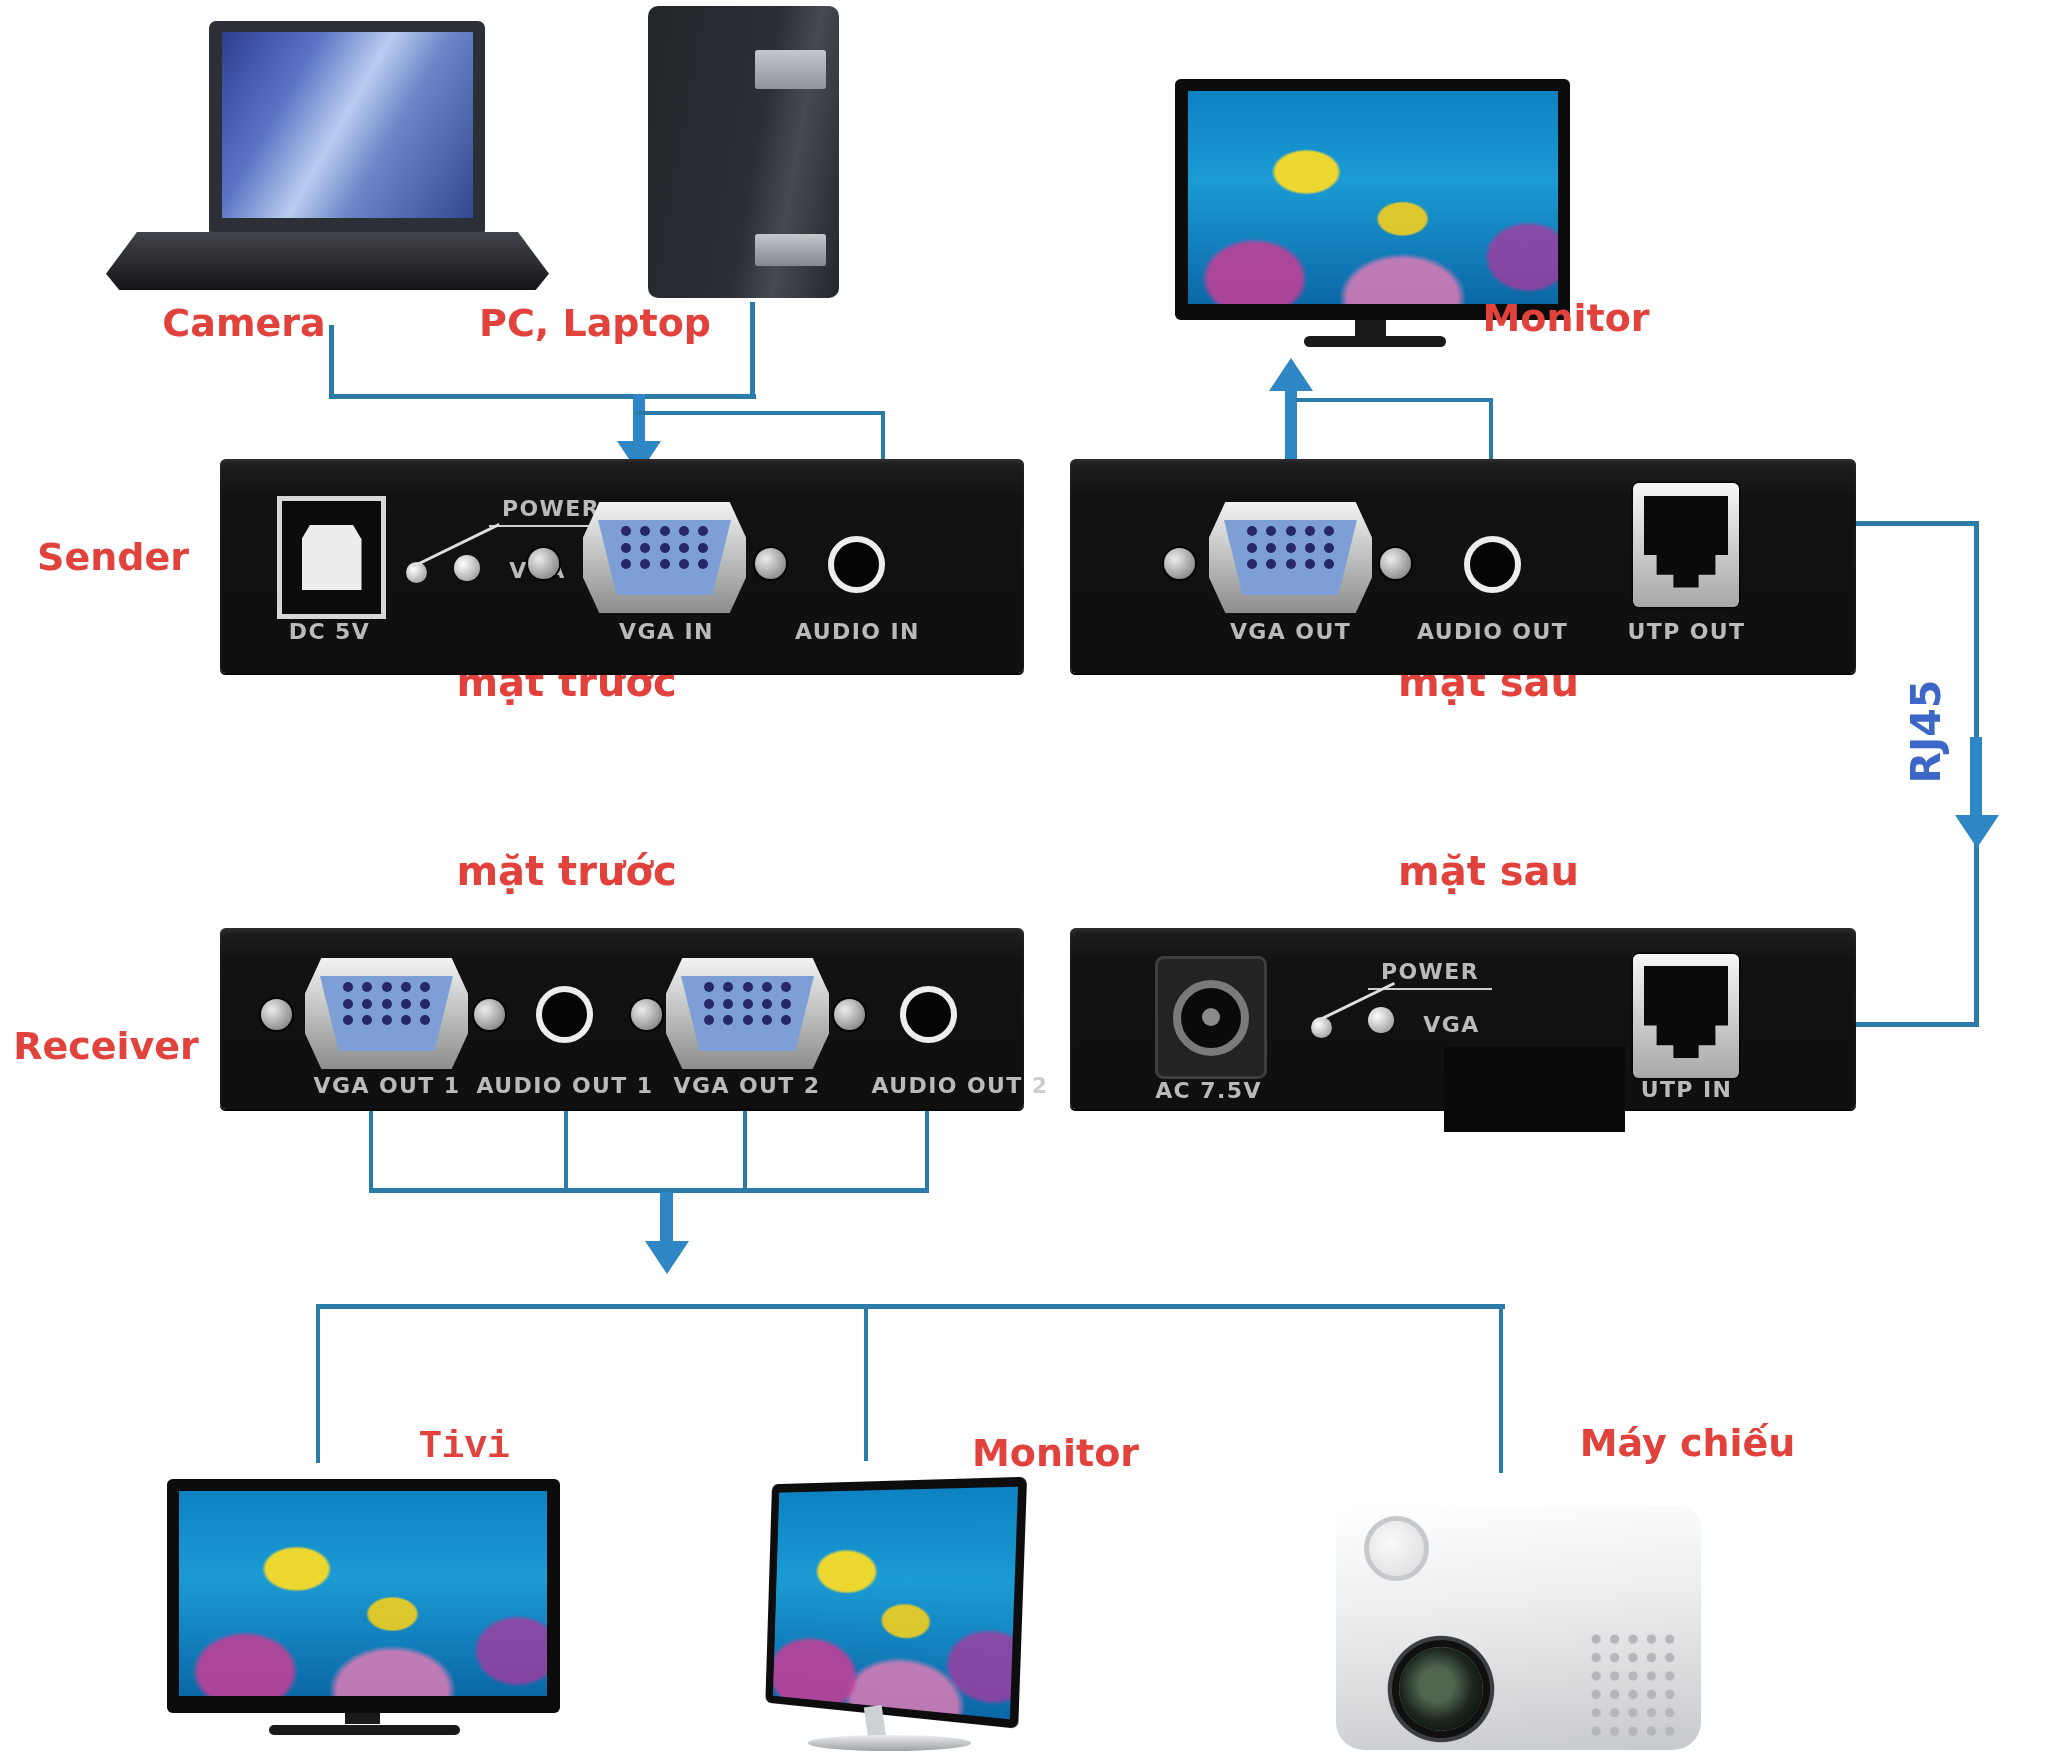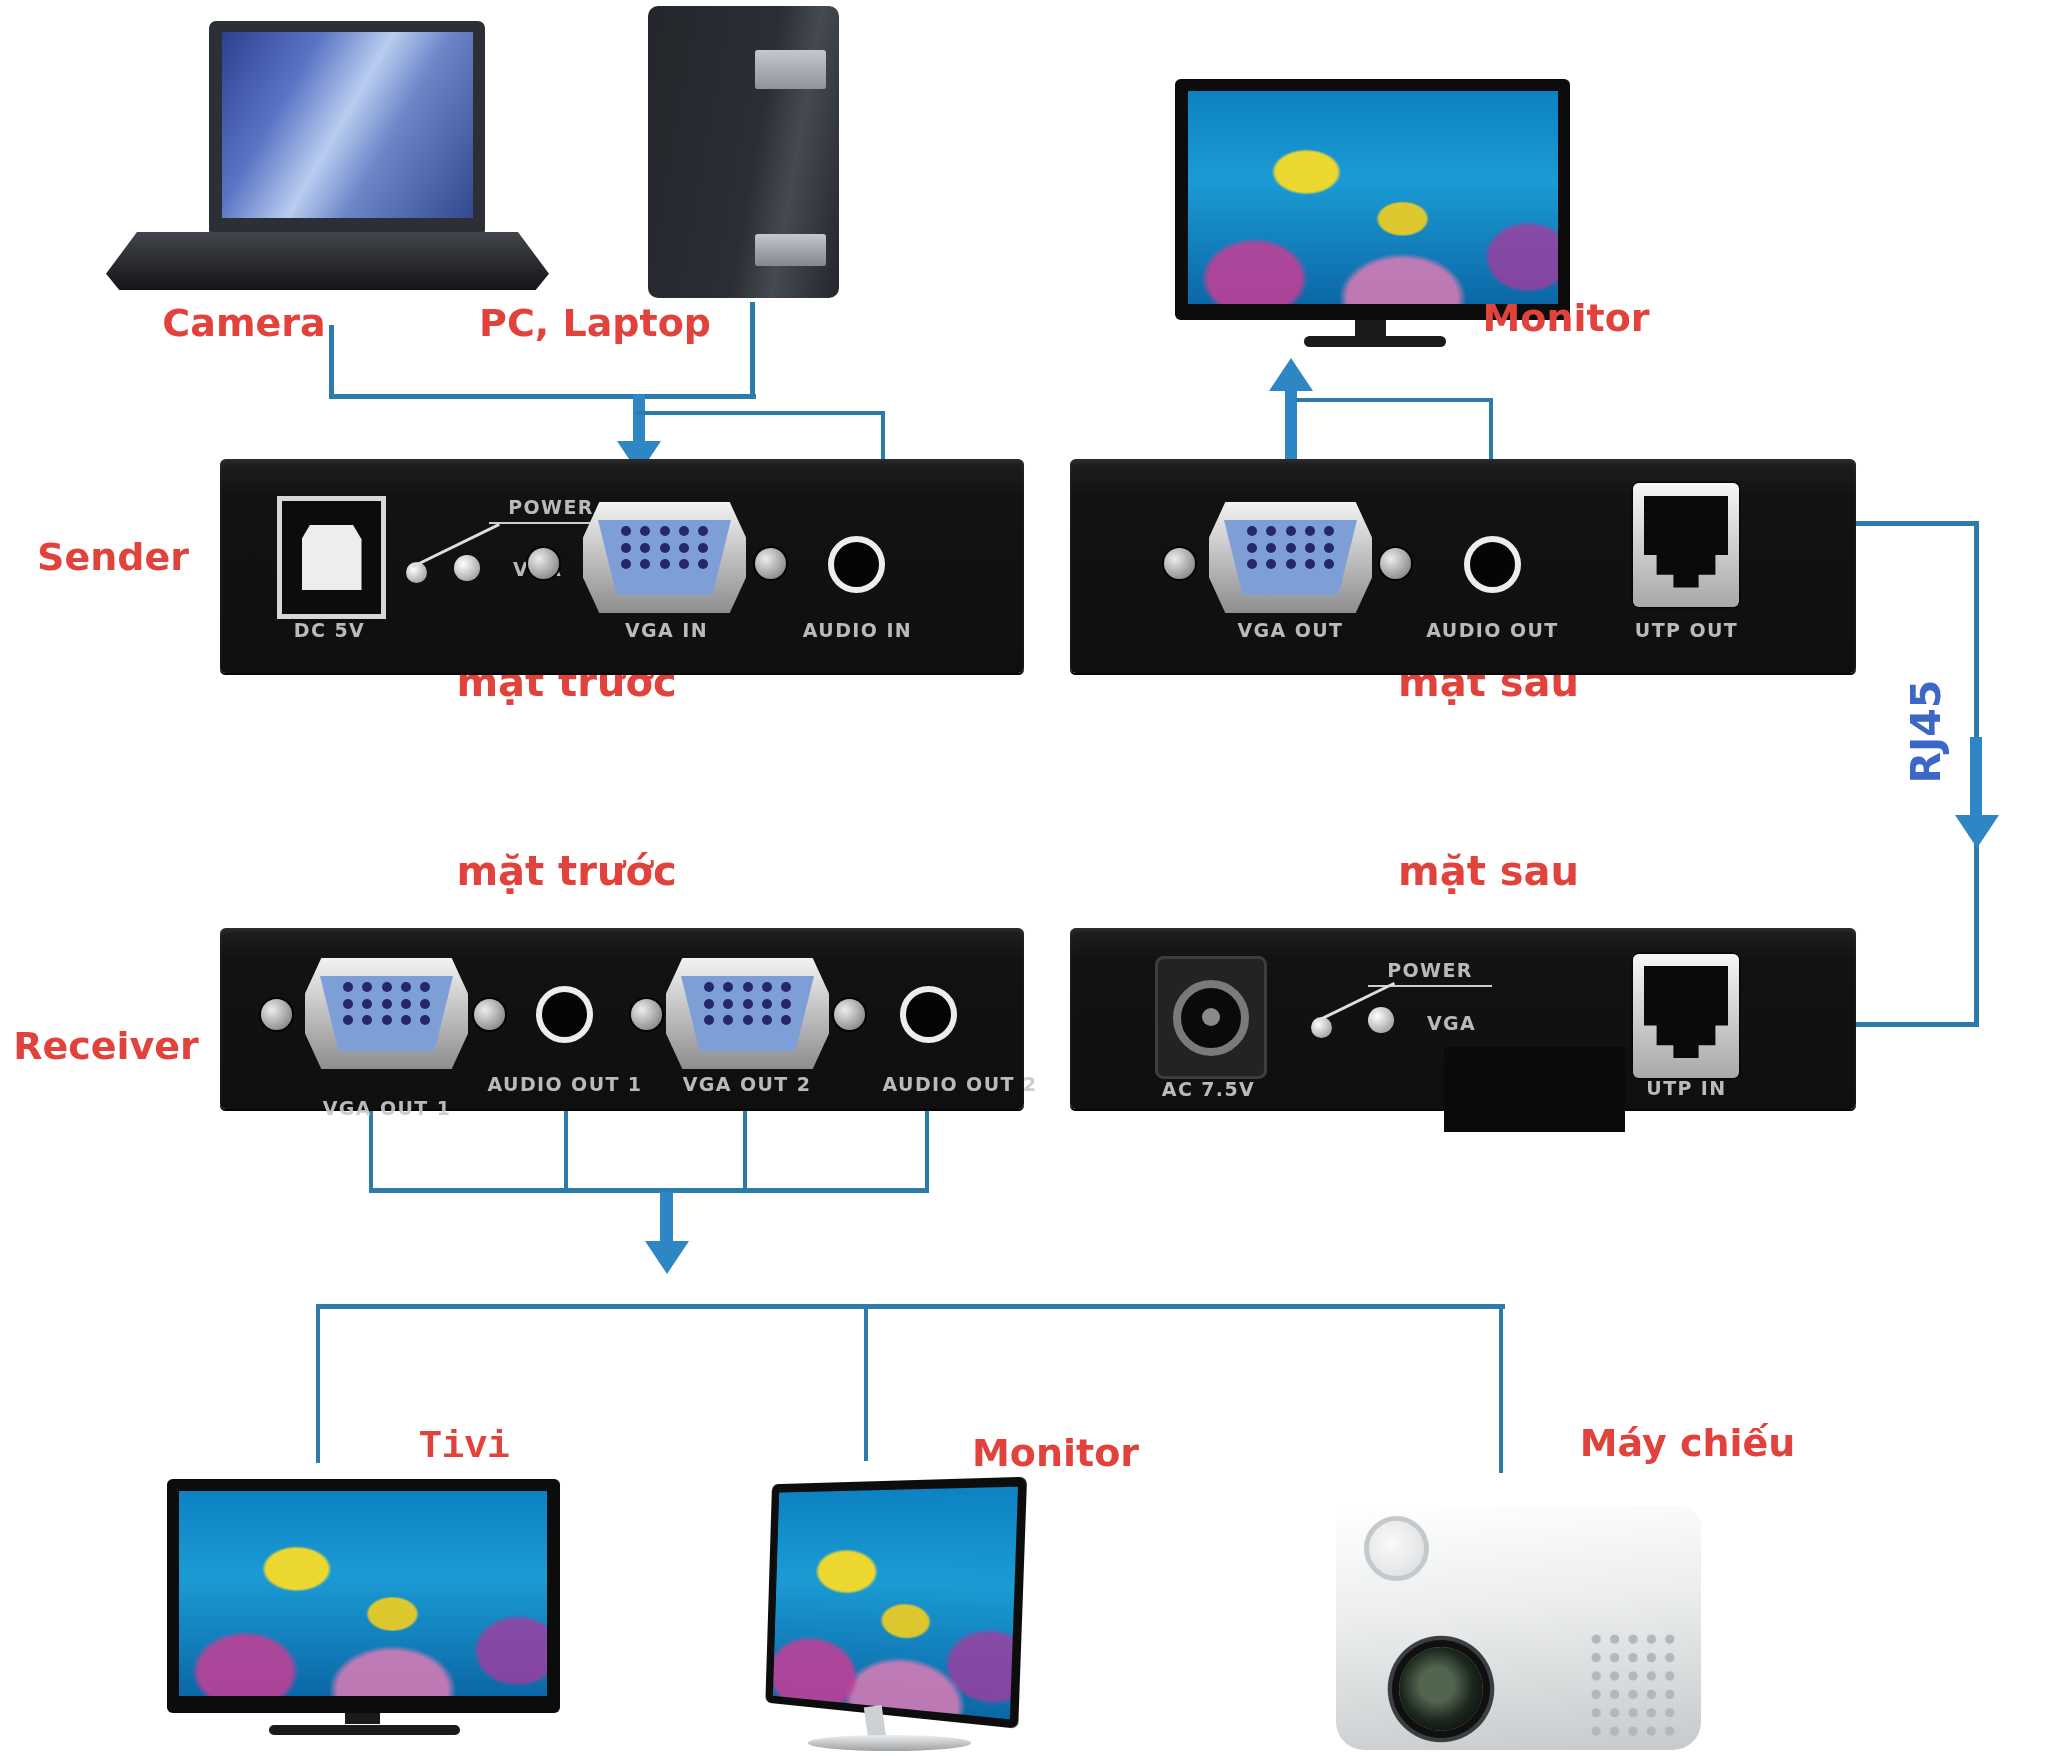--- a/index.html
+++ b/index.html
@@ -1,19 +1,19 @@
 <!DOCTYPE html>
 <html style="font-size:11.3px"><head>
 <meta charset="utf-8">
 <style>
   html,body{margin:0;padding:0;background:#ffffff;}
   #stage{position:relative;width:2066px;height:1757px;background:#ffffff;overflow:hidden;
          font-family:"DejaVu Sans","Liberation Sans",sans-serif;}
   .label-red{position:absolute;color:#e2423c;font-weight:bold;font-size:38px;text-align:center;line-height:1.1;}
-  .plabel{position:absolute;color:#c9c9c9;font-size:19px;font-weight:bold;letter-spacing:1.4px;text-align:center;opacity:.92;}
+  .plabel{position:absolute;color:#c9c9c9;font-size:22px;font-weight:bold;letter-spacing:1.4px;text-align:center;opacity:.92;}
   .panel{position:absolute;background:linear-gradient(180deg,#1f1f1f 0%,#121212 18%,#0f0f0f 100%);
          border-radius:5.7px;box-shadow:inset 0 2.8px 4.3px rgba(255,255,255,.08), 0 2.1px 0 #060606;}
   .wire{position:absolute;background:#2b7ca9;}
   .thick{position:absolute;background:#2e86c4;}
   .tri-down{position:absolute;width:0;height:0;border-left:22px solid transparent;border-right:22px solid transparent;border-top:33px solid #2e86c4;}
   .tri-up{position:absolute;width:0;height:0;border-left:22px solid transparent;border-right:22px solid transparent;border-bottom:33px solid #2e86c4;}
   .screw{position:absolute;width:31px;height:31px;border-radius:50%;background:radial-gradient(circle at 35% 35%,#ececec,#6d6d6d);box-shadow:0 0 0 2.1px #050505;}
   .led{position:absolute;border-radius:50%;background:radial-gradient(circle at 35% 35%,#ffffff,#878787);}
   .diag{position:absolute;height:2.8px;background:#dedede;transform:rotate(-26deg);transform-origin:left center;}
   .underline{border-bottom:2.8px solid #dedede;padding-bottom:4.3px;}
@@ -251,21 +251,21 @@
               <i></i>
               <i></i>
               <i></i>
               <i></i>
             </div>
       </div>
         </div>
     </div>
     <div class="screw" style="left:614px;top:71px;"></div>
     <div class="jack" style="left:680px;top:58px;"></div>
-    <div class="plabel" style="left:89px;top:145px;width:156px;margin-top:24px;">VGA OUT 1</div>
+    <div class="plabel" style="left:89px;top:145px;width:156px;">VGA OUT 1</div>
     <div class="plabel" style="left:253px;top:145px;width:184px;">AUDIO OUT 1</div>
     <div class="plabel" style="left:449px;top:145px;width:156px;text-align:center;">VGA OUT 2</div>
     <div class="plabel" style="left:648px;top:145px;width:184px;">AUDIO OUT 2</div>
   </div>
 
   <div class="panel" style="left:1070px;top:928px;width:786px;height:181px;">
     <div class="dcjack" style="left:85px;top:28px;">
         <div class="ring"></div>
       </div>
     <div class="plabel" style="left:64px;top:150px;width:149px;">AC 7.5V</div>

